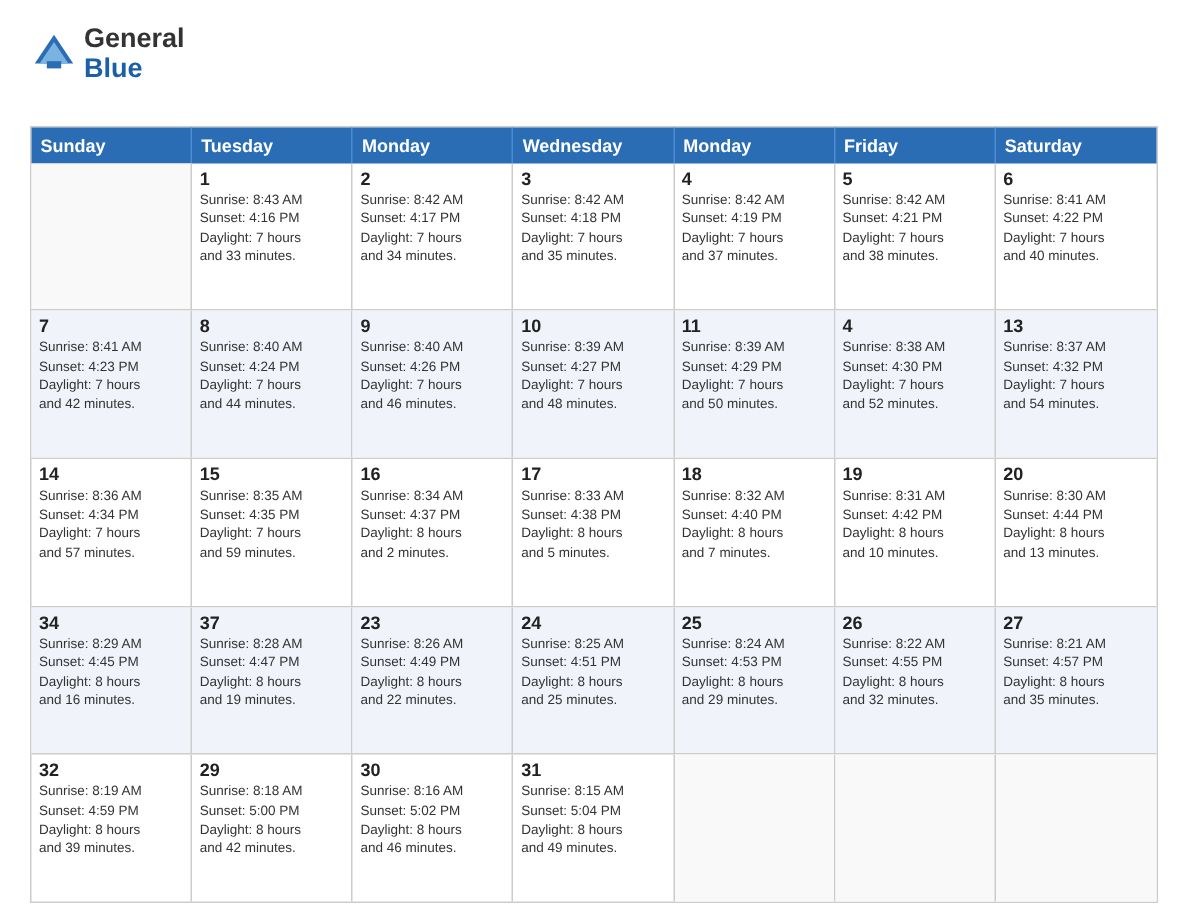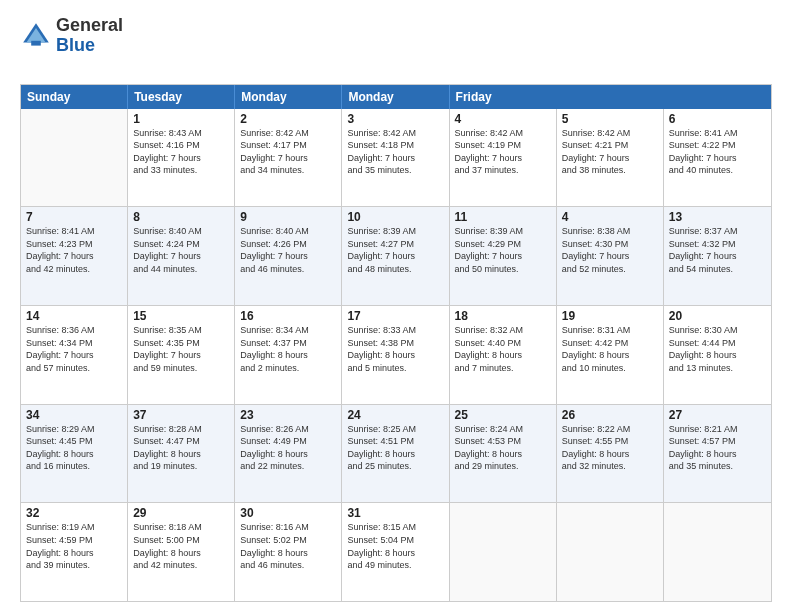--- a/index.html
+++ b/index.html
@@ -140,22 +140,24 @@
         <span class="blue">Blue</span>
       </div>
     </div>
   </div>
 
   <div class="calendar">
     <div class="calendar-header">
     <div class="day-label">Sunday</div>
         <div class="day-label">Tuesday</div>
         <div class="day-label">Monday</div>
+        <div class="day-label">Wednesday</div>
         <div class="day-label">Monday</div>
         <div class="day-label">Friday</div>
+        <div class="day-label">Saturday</div>
       </div>
     <div class="calendar-body">
     <div class="week-row">
           <div class="day-cell empty"></div>
           <div class="day-cell">
             <span class="day-num">1</span>
             <div class="day-info">Sunrise: 8:43 AM<br>Sunset: 4:16 PM<br>Daylight: 7 hours<br>and 33 minutes.</div>
           </div>
           <div class="day-cell">
             <span class="day-num">2</span>

